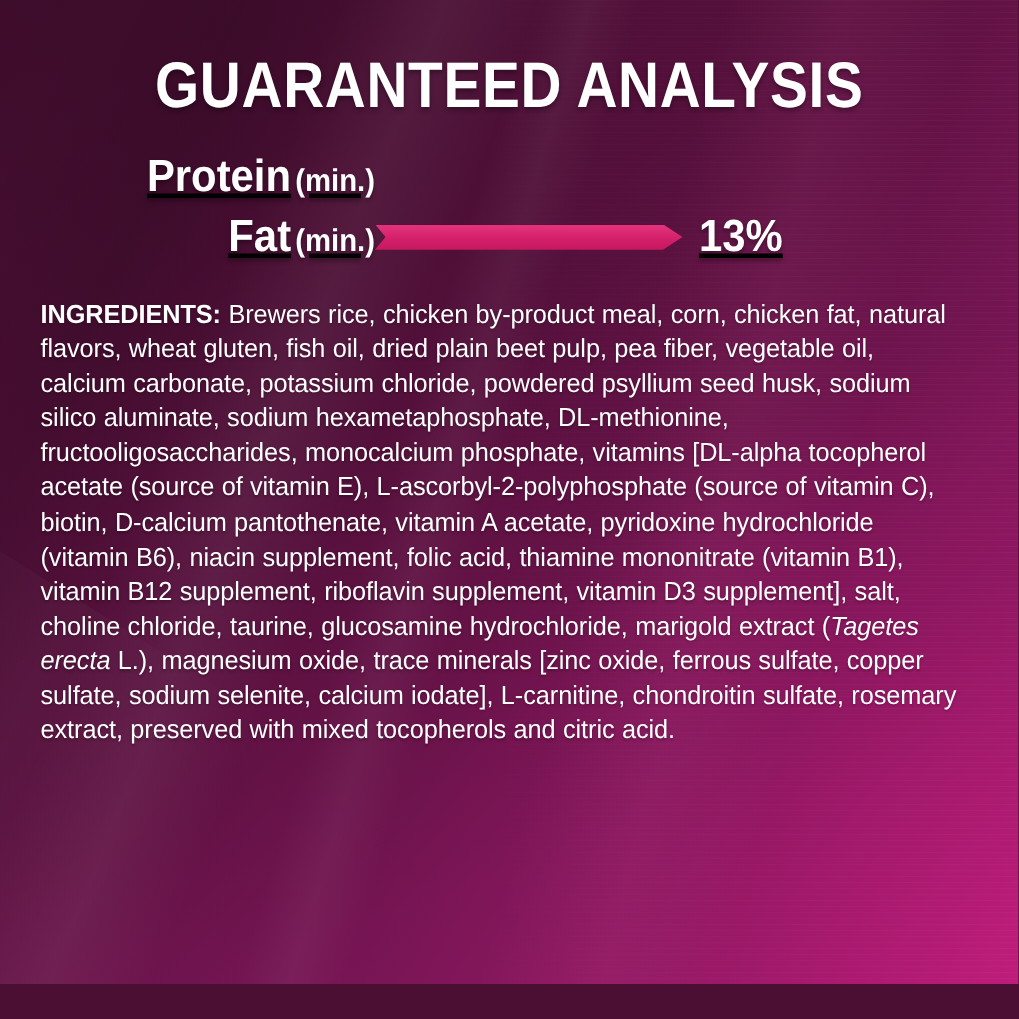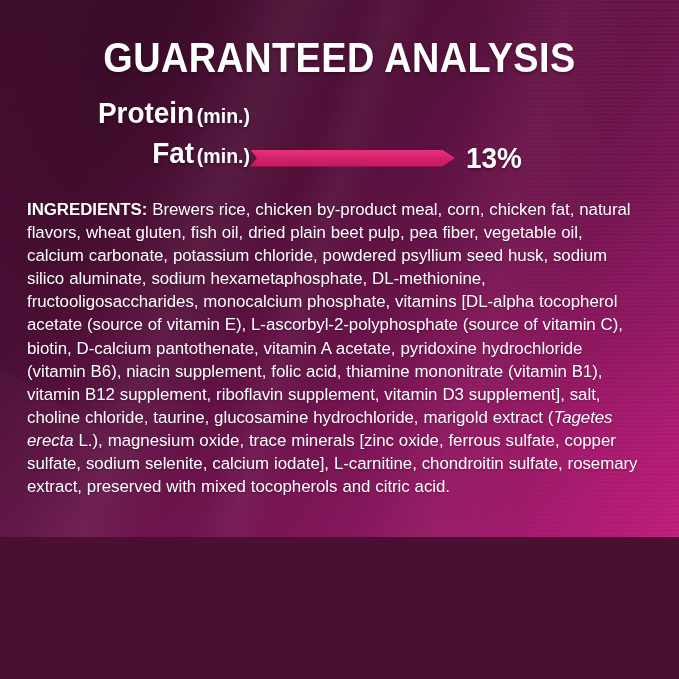--- a/index.html
+++ b/index.html
@@ -12,21 +12,21 @@
 
   body {
     font-family: "Liberation Sans", sans-serif;
     background: #4a0f33;
   }
 
   
   #panel {
     position: relative;
     width: 679px;
-    height: 537px;
+    height: 656px;
     overflow: hidden;
     background:
       
       radial-gradient(125% 110% at 118% 104%,
           rgba(214, 33, 134, 0.95) 0%,
           rgba(186, 26, 118, 0.72) 22%,
           rgba(150, 22, 98, 0.40) 44%,
           rgba(108, 20, 74, 0.12) 66%,
           rgba(74, 15, 51, 0) 84%),
       radial-gradient(150% 140% at 6% 0%,
@@ -102,21 +102,23 @@
     text-shadow: 0 2px 4px rgba(0,0,0,0.35);
   }
 
   
   .ga-table {
     margin-top:16px;
     padding: 0 18px 0 0;
   }
   .ga-row {
     display:flex;
+    align-items:center;
     height:40px;
+    text-decoration:underline;
   }
   .ga-label {
     width:250px;
     text-align:right;
     color:#ffffff;
     white-space:nowrap;
     font-weight:700;
     font-size:30px;
     line-height:1;
     text-shadow: 0 2px 3px rgba(0,0,0,0.35);

